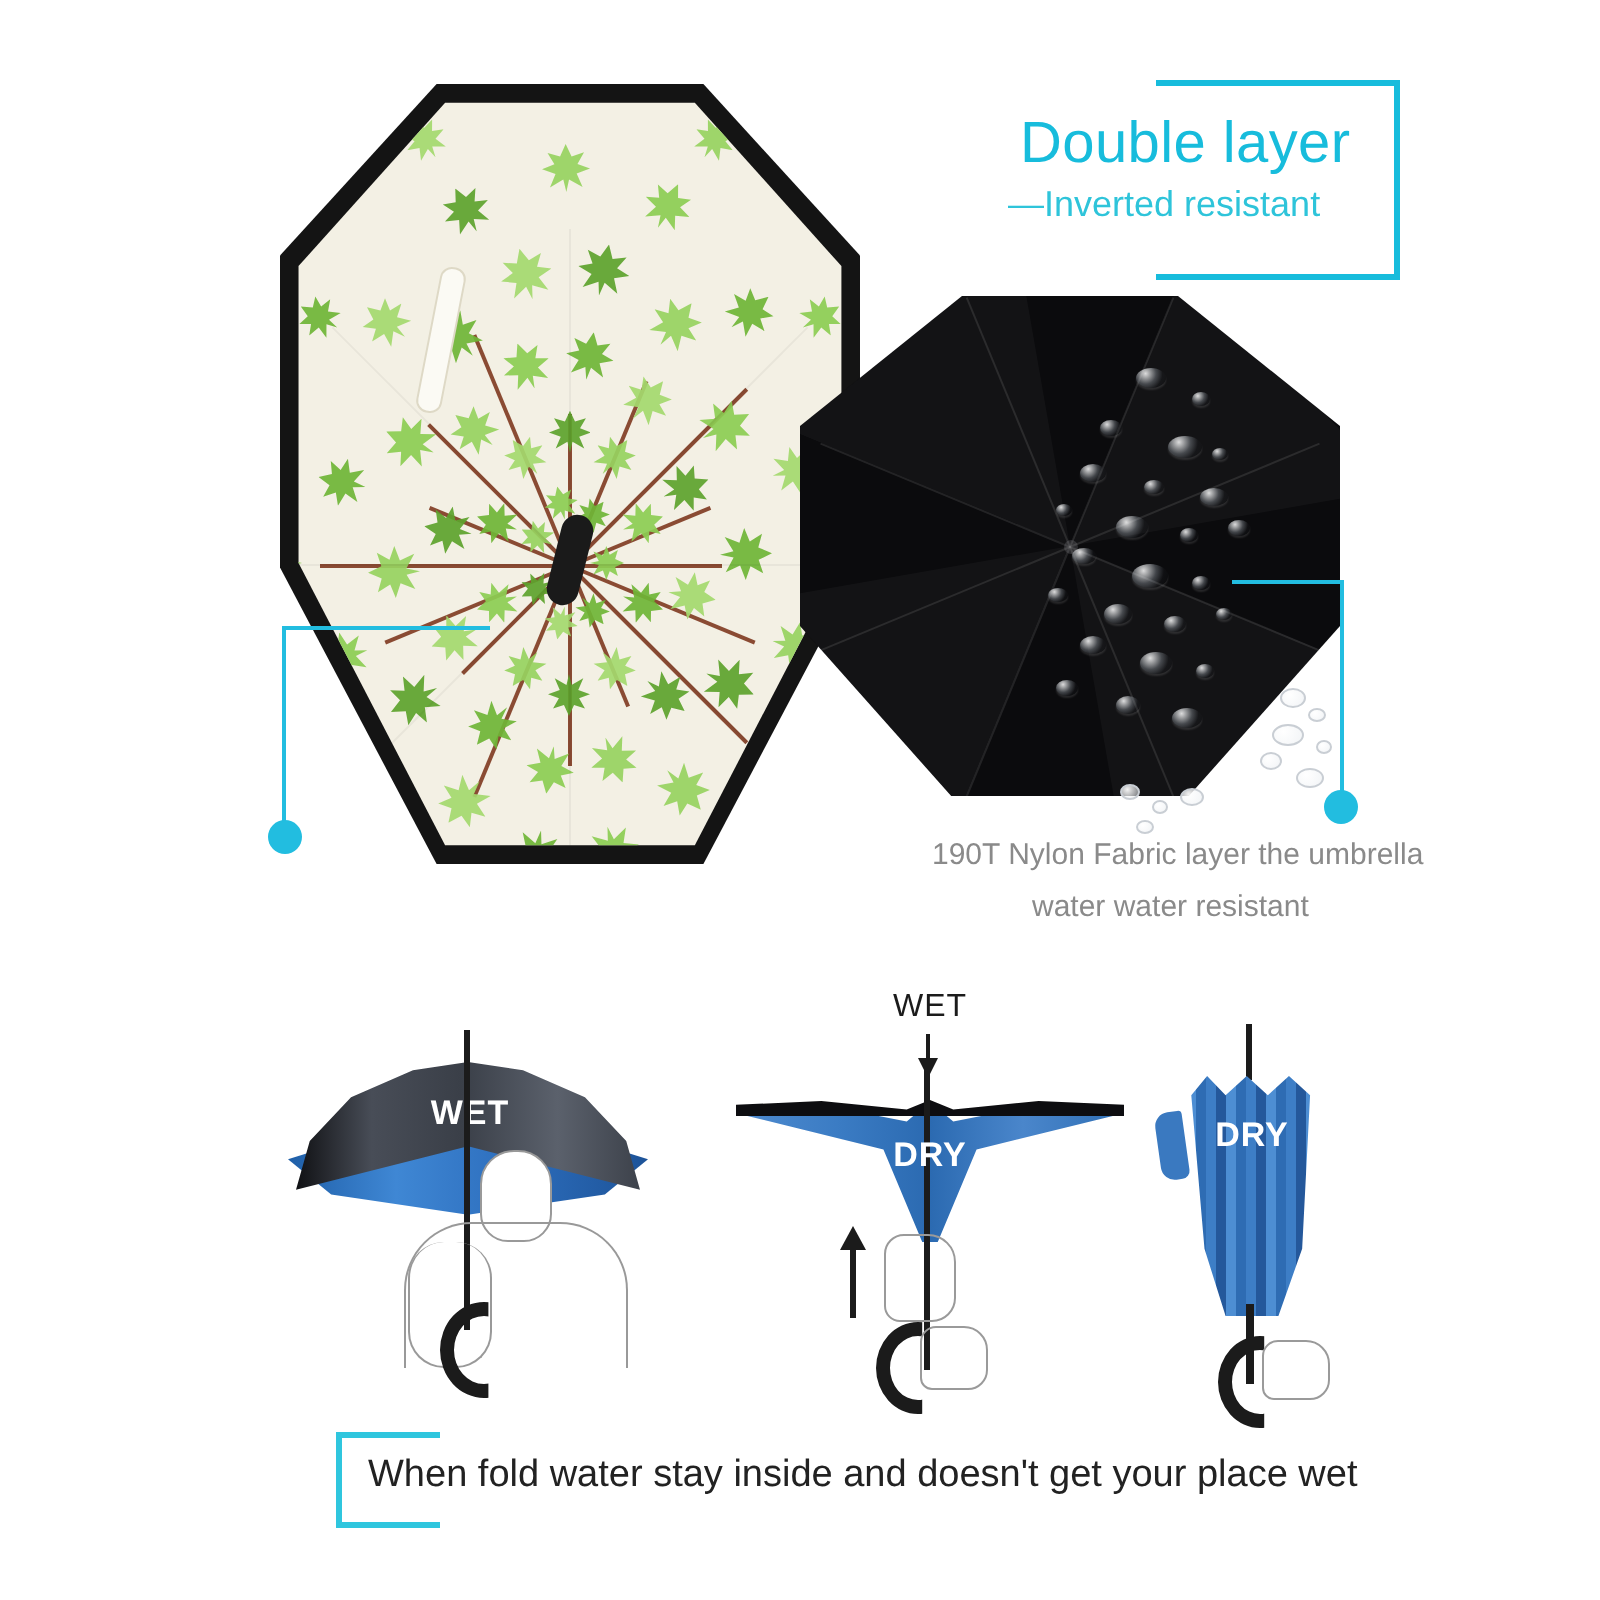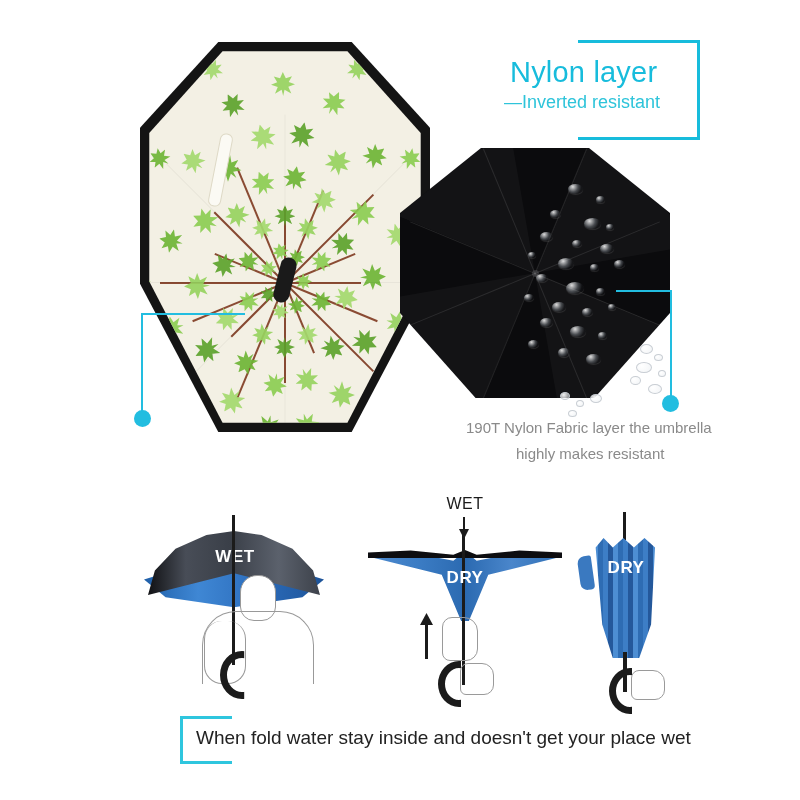--- a/index.html
+++ b/index.html
@@ -236,21 +236,21 @@
     clip-path: polygon(0% 0%, 55% 0%, 55% 100%, 0% 100%);
   }
   .person {
     position: absolute;
     border: 1.6px solid #999;
   }
 
   
   #caption-block {
     position: absolute;
-    left: 180px;
+    left: 168px;
     top: 716px;
     width: 520px;
     height: 48px;
   }
   #caption-bracket {
     position: absolute;
     left: 0;
     top: 0;
     width: 52px;
     height: 48px;
@@ -267,21 +267,21 @@
     white-space: nowrap;
   }
 </style>
 </head>
 <body>
 
 <div id="page">
 
   <div id="title-block">
     <div id="title-bracket"></div>
-    <div id="title-main">Nylon layer</div>
+    <div id="title-main">Double layer</div>
     <div id="title-sub">—Inverted resistant</div>
   </div>
 
   <div id="leaf-umbrella">
     <div class="oct-outer"></div>
     <div class="oct-inner">
       <div class="leafpat" id="leafpat">
           <div class="rib" style="left: 50%; top: 62%; width: 28%; transform: rotate(0deg);"></div>
           <div class="rib" style="left: 50%; top: 62%; width: 37%; transform: rotate(22.5deg);"></div>
           <div class="rib" style="left: 50%; top: 62%; width: 46%; transform: rotate(45deg);"></div>
@@ -430,21 +430,21 @@
     </div>
 
   <div class="callout-line" style="left:141px;top:313px;width:104px;height:2px;"></div>
   <div class="callout-line" style="left:141px;top:313px;width:2px;height:104px;"></div>
   <div class="callout-dot" style="left:134px;top:410px;"></div>
 
   <div class="callout-line" style="left:616px;top:290px;width:56px;height:2px;"></div>
   <div class="callout-line" style="left:670px;top:290px;width:2px;height:110px;"></div>
   <div class="callout-dot" style="left:662px;top:395px;"></div>
   <div class="callout-text" style="left:466px;top:419px;">190T Nylon Fabric layer the umbrella</div>
-  <div class="callout-text" style="left:516px;top:445px;">highly  makes resistant</div>
+  <div class="callout-text" style="left:516px;top:445px;">water  water resistant</div>
 
   <div class="step" style="left:140px;top:505px;width:190px;height:195px;">
 
     <div style="position:absolute;left:4px;top:62px;width:180px;height:42px;
                 background:linear-gradient(90deg,#1f5fa8,#3f87d4 30%,#2d6ebd 62%,#1d5398);
                 clip-path:polygon(0% 30%,18% 6%,50% 0%,82% 6%,100% 30%,88% 72%,50% 96%,12% 72%);"></div>
 
     <div style="position:absolute;left:8px;top:26px;width:172px;height:68px;
                 background:linear-gradient(90deg,#101114,#484d57 22%,#3a3f48 48%,#5b616c 76%,#3d424b);
                 clip-path:polygon(0% 94%,4% 58%,16% 26%,34% 6%,50% 0%,66% 6%,84% 26%,96% 58%,100% 94%,50% 62%);"></div>

